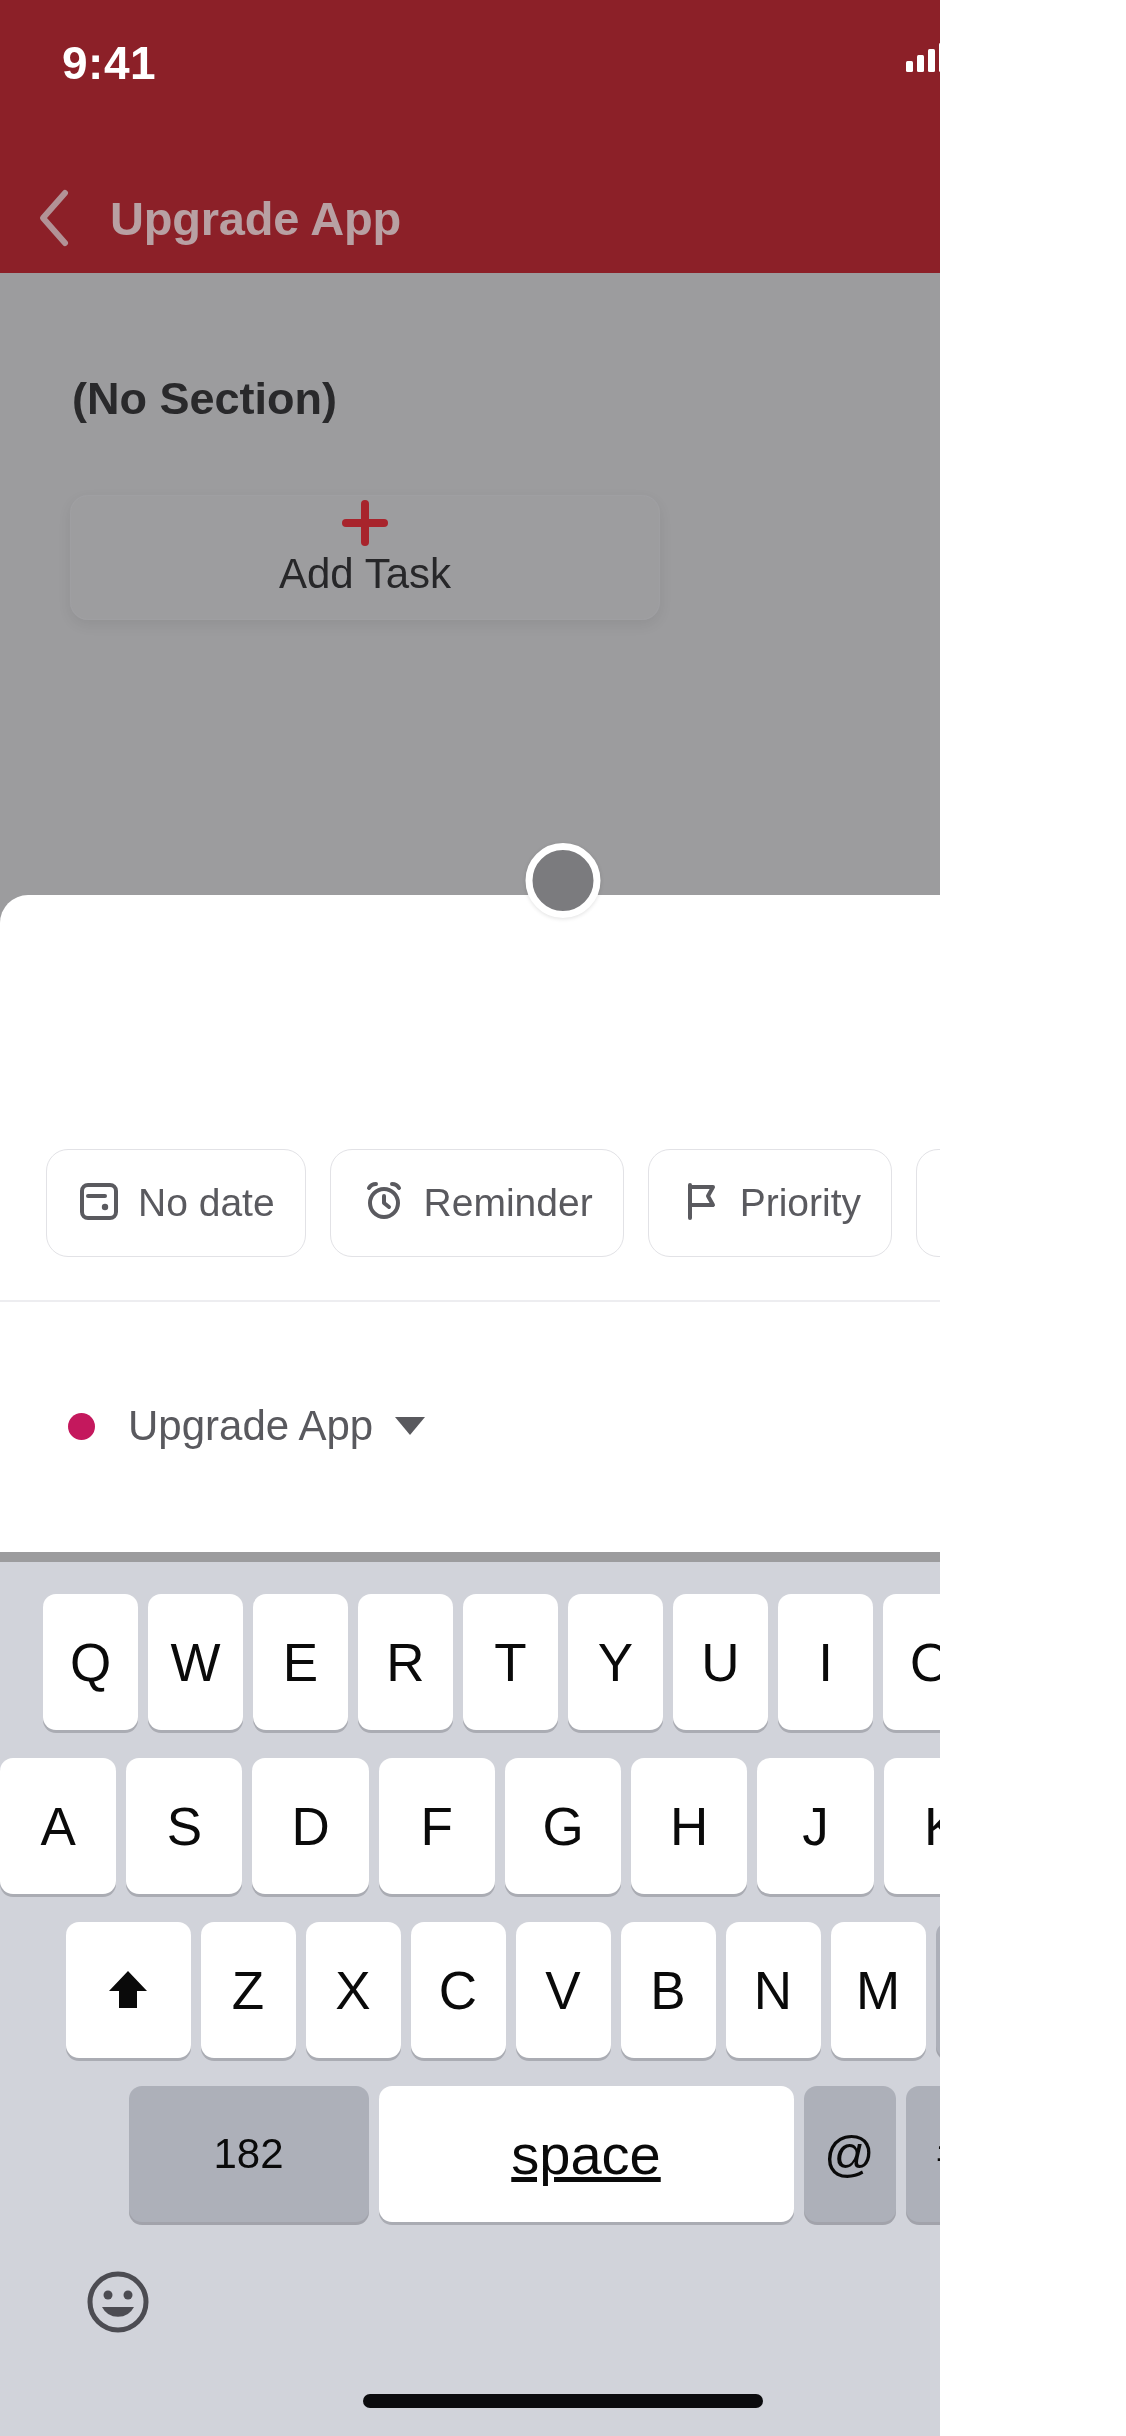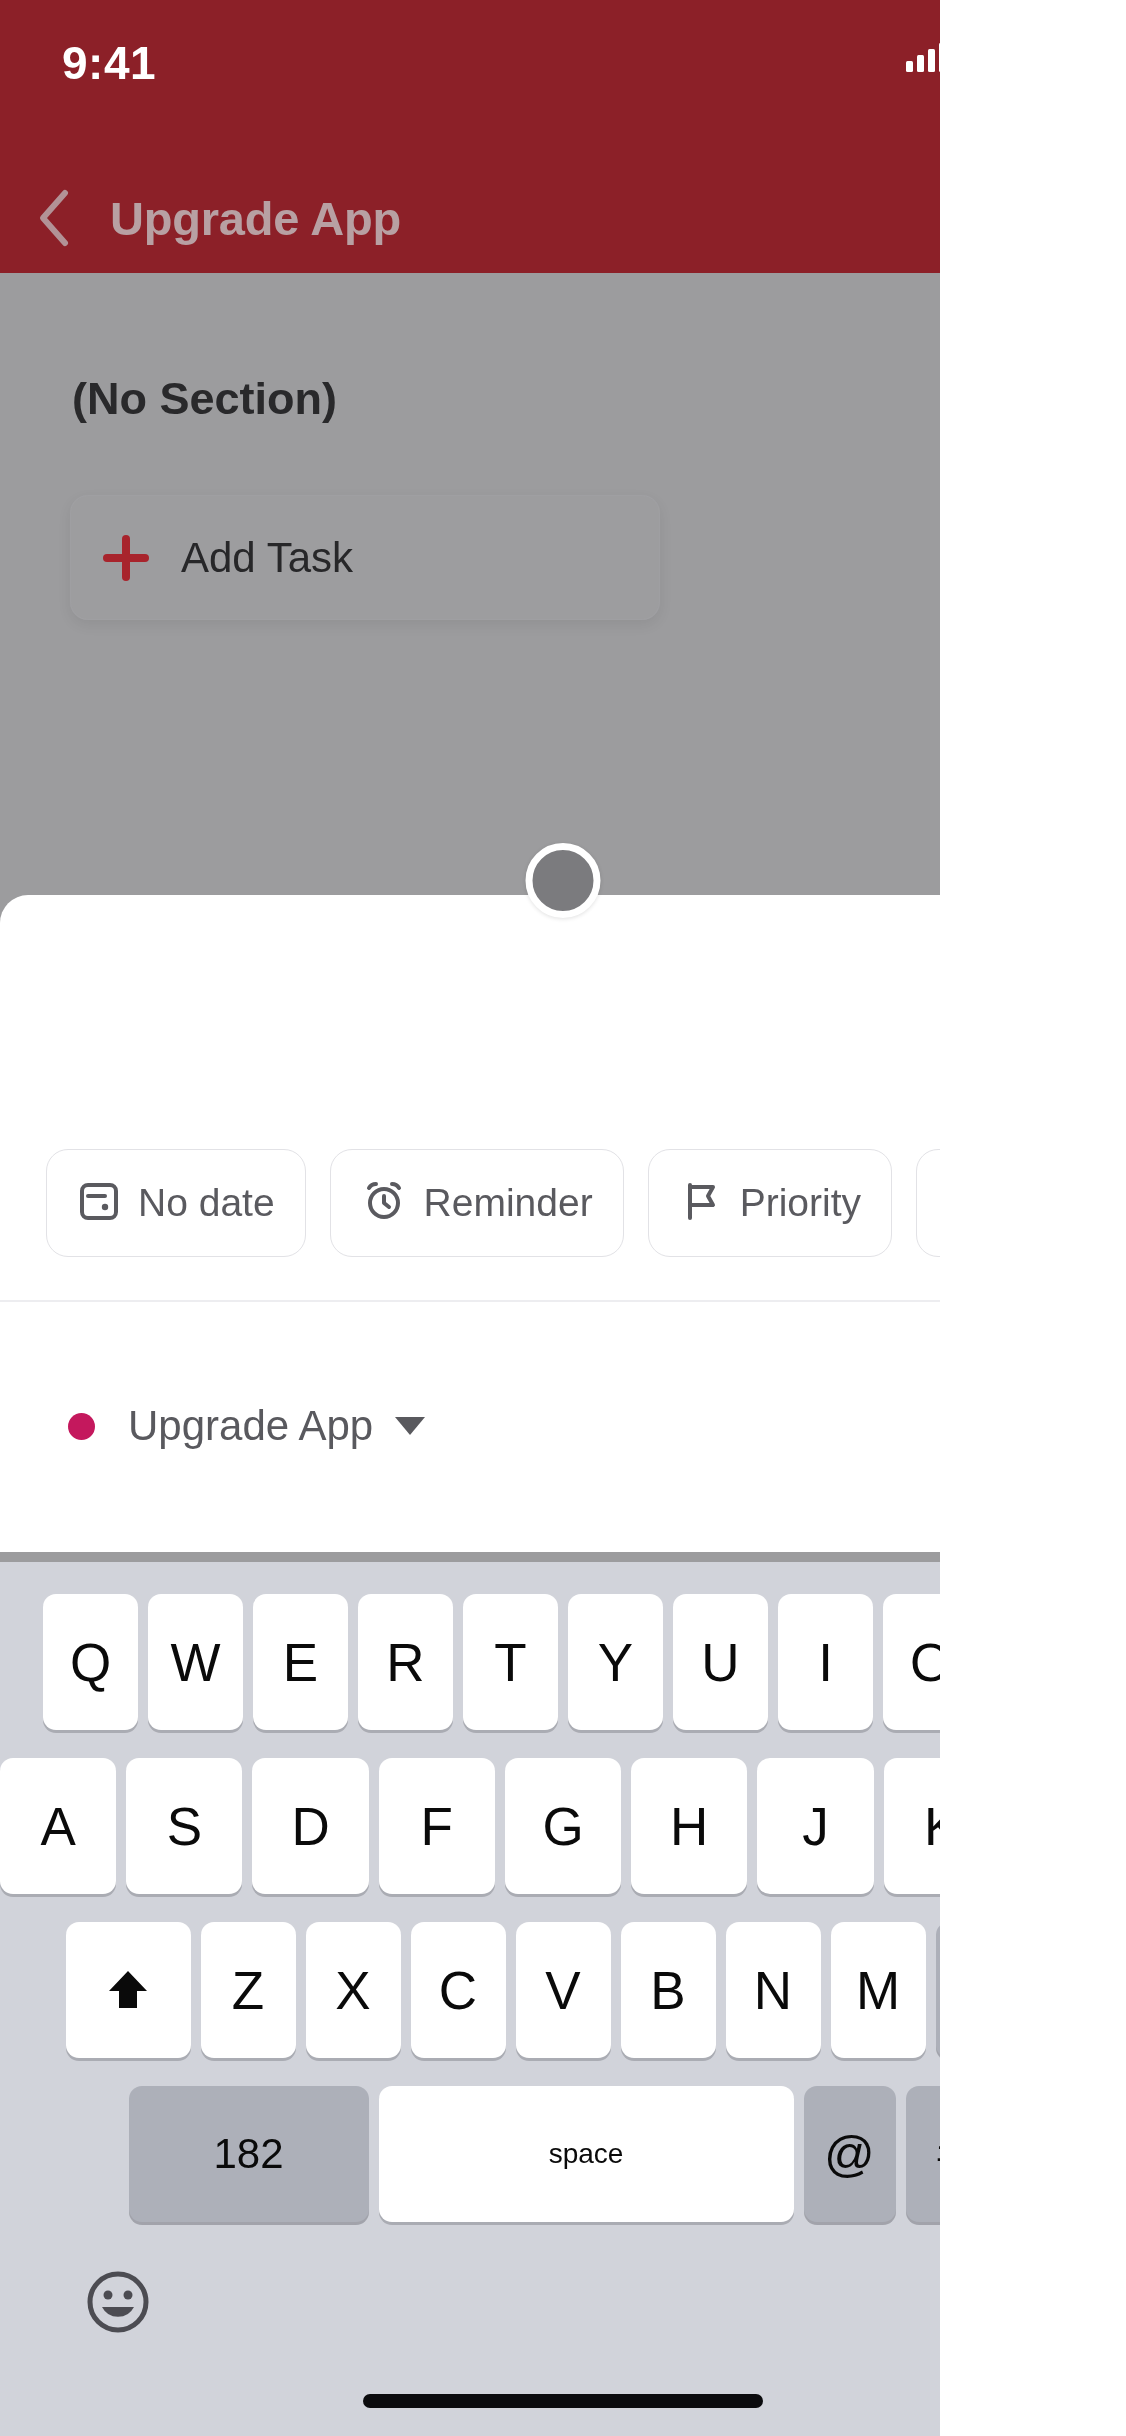--- a/index.html
+++ b/index.html
@@ -51,20 +51,21 @@
   .section-title {
     position:absolute; left:72px; top:100px;
     font-size:45px; font-weight:700; color:#29292B;
   }
   .add-task-card {
     position:absolute; left:70px; top:222px; width:590px; height:125px;
     border:1.5px solid rgba(160,160,163,.9); border-radius:18px;
     background:rgba(158,158,161,.55);
     display:flex; align-items:center;
     box-shadow:0 5px 14px rgba(0,0,0,.07);
+    flex-direction:column;
   }
   .plus-icon { width:110px; display:flex; align-items:center; justify-content:center; }
   .add-task-label { font-size:42px; color:#272729; }
   .bg-scrollbar {
     position:absolute; right:0px; top:290px; width:9px; height:300px;
     background:rgba(140,140,143,.55); border-radius:5px;
   }
 
   
   #sheet {
@@ -134,21 +135,21 @@
   .key {
     background:#ffffff; border-radius:13px; height:136px;
     display:flex; align-items:center; justify-content:center;
     font-size:53px; color:#0A0A0A; font-weight:400;
     box-shadow:0 3px 0 rgba(138,140,148,.55);
   }
   .key.letter { width:95px; }
   .key.wide { width:117px; }
   .key.dark { background:#ADB0B9; box-shadow:0 3px 0 rgba(130,132,140,.6); }
   .key.k123 { width:240px; font-size:42px; }
-  .key.kspace { width:415px; font-size:28px; }
+  .key.kspace { width:415px; font-size:56px;text-decoration:underline; }
   .key.ksym { width:92px; font-size:50px; }
   .krow.r3 { padding:0 12px; }
   .key.kshift { width:125px; }
   .key.kback { width:125px; }
 
   .kbd-bottom {
     position:absolute; left:0; top:690px; width:1126px; height:130px;
   }
   .emoji-key { position:absolute; left:82px; top:14px; }
   .mic-key { position:absolute; right:92px; top:6px; }

